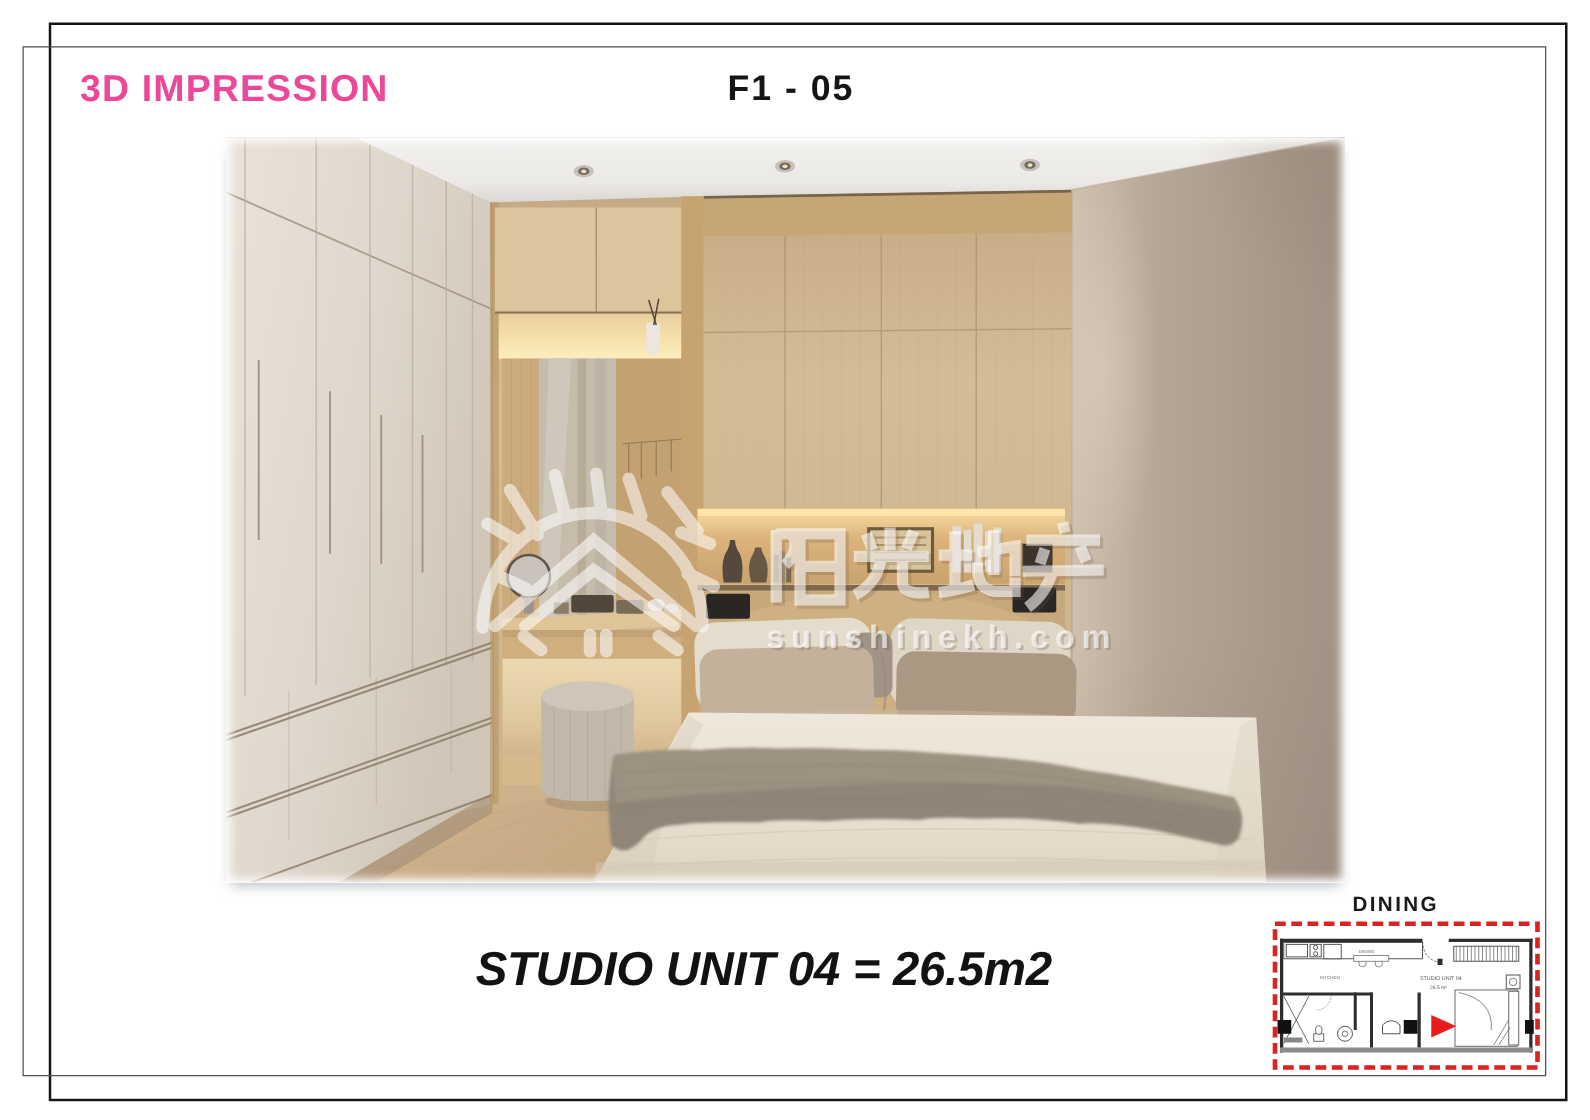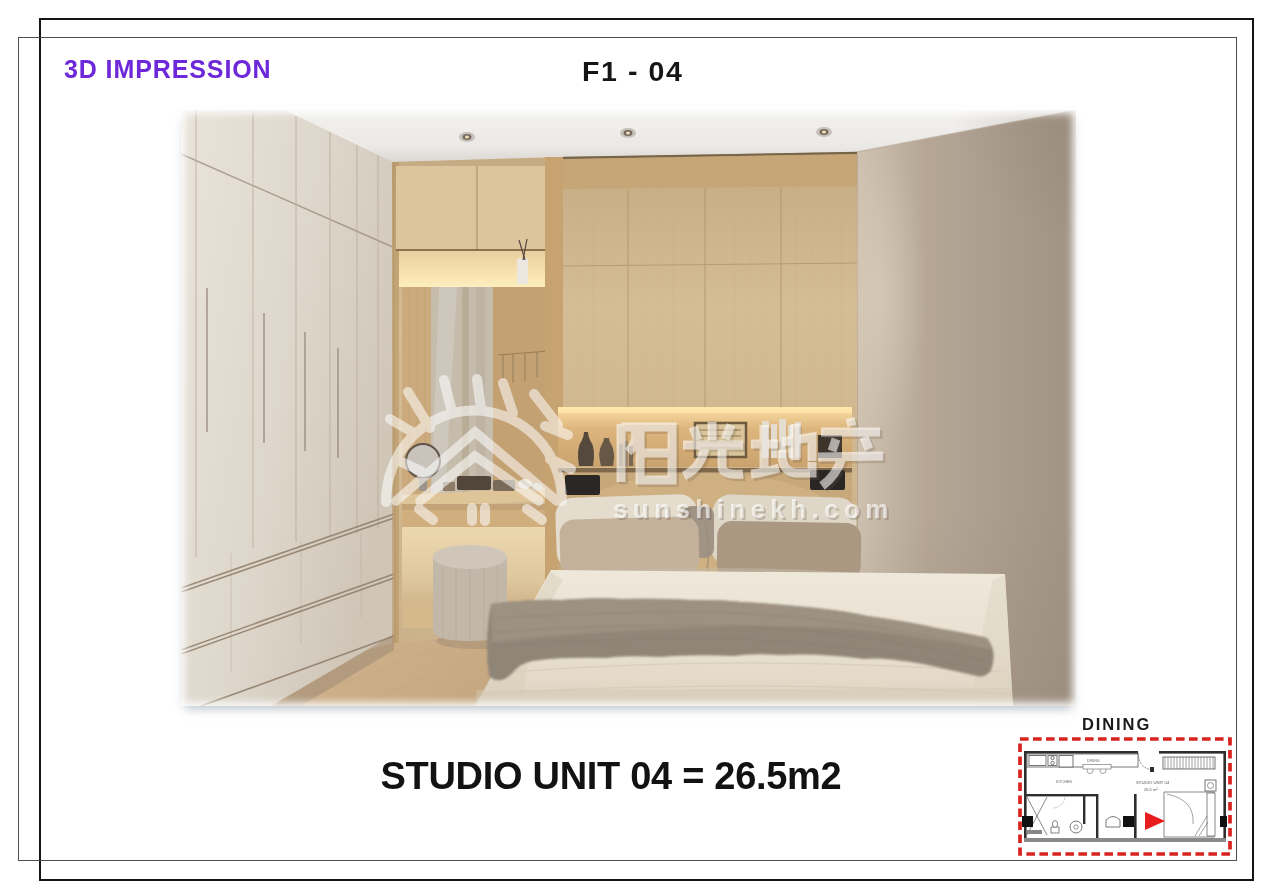--- a/index.html
+++ b/index.html
@@ -7,23 +7,23 @@
   body{font-family:"Liberation Sans",sans-serif;position:relative;-webkit-font-smoothing:antialiased;}
   .abs{position:absolute;}
 </style>
 </head>
 <body>
 
 <div class="abs" style="left:39px;top:18px;width:1215px;height:863px;border:2.4px solid #141414;"></div>
 
 <div class="abs" style="left:18px;top:37px;width:1219px;height:824px;border:1.7px solid #4e4e4e;"></div>
 
-<div class="abs" style="left:64px;top:56.5px;font-size:25px;line-height:1;font-weight:bold;letter-spacing:0.9px;color:#6d28d9;">3D IMPRESSION</div>
-
-<div class="abs" style="left:582px;top:56.5px;font-size:28.5px;line-height:1;font-weight:bold;letter-spacing:1.6px;color:#151515;">F1 - 04</div>
+<div class="abs" style="left:64px;top:56.5px;font-size:30px;line-height:1;font-weight:bold;letter-spacing:0.9px;color:#ec4899;">3D IMPRESSION</div>
+
+<div class="abs" style="left:582px;top:56.5px;font-size:28.5px;line-height:1;font-weight:bold;letter-spacing:1.6px;color:#151515;">F1 - 05</div>
 
 <div class="abs" id="photo" style="left:181px;top:110px;width:895px;height:596px;box-shadow:0 6px 10px -4px rgba(125,140,155,0.6);">
 <svg width="895" height="596" viewBox="0 0 895 596" xmlns="http://www.w3.org/2000/svg">
   <defs>
     <linearGradient id="wardg" x1="0" y1="0" x2="1" y2="0.5">
       <stop offset="0" stop-color="#e9e3da"></stop>
           <stop offset="0.55" stop-color="#ded7cb"></stop>
           <stop offset="1" stop-color="#cfc6b8"></stop>
     </linearGradient>
     <linearGradient id="rwall" x1="0" y1="0" x2="1" y2="0">
@@ -417,21 +417,21 @@
         <path d="M661,347 Q656,365 641,376"></path>
   </g>
 
   <text x="434" y="410" font-family="Liberation Sans, sans-serif" font-size="26" font-weight="bold" letter-spacing="5.4" fill="#5e4e3e" opacity="0.25">sunshinekh.com</text>
   <text x="432" y="408" font-family="Liberation Sans, sans-serif" font-size="26" font-weight="bold" letter-spacing="5.4" fill="#ffffff" opacity="0.62">sunshinekh.com</text>
 </svg>
 
 <div class="abs" style="left:0;top:0;width:895px;height:596px;box-shadow:inset 0 0 8px 3px #ffffff;"></div>
 </div>
 
-<div class="abs" style="left:380.5px;top:757px;font-size:38px;line-height:1;font-weight:bold;letter-spacing:-0.3px;color:#121212;">STUDIO UNIT 04 = 26.5m2</div>
+<div class="abs" style="left:380.5px;top:757px;font-size:38px;line-height:1;font-weight:bold;letter-spacing:-0.3px;color:#121212;font-style:italic;">STUDIO UNIT 04 = 26.5m2</div>
 
 <div class="abs" style="left:1082px;top:716px;font-size:16.5px;line-height:1;font-weight:bold;letter-spacing:1.9px;color:#1a1a1a;">DINING</div>
 
 <div class="abs" style="left:1017px;top:736px;width:216px;height:121px;">
 <svg width="216" height="121" viewBox="0 0 216 121" xmlns="http://www.w3.org/2000/svg">
 
   <rect x="3" y="3" width="210" height="115" fill="#ffffff" stroke="#d8231f" stroke-width="3.7" stroke-dasharray="8.6,4.4"></rect>
 
   <rect x="7" y="15" width="114" height="2.6" fill="#2e2e2e"></rect>
 

